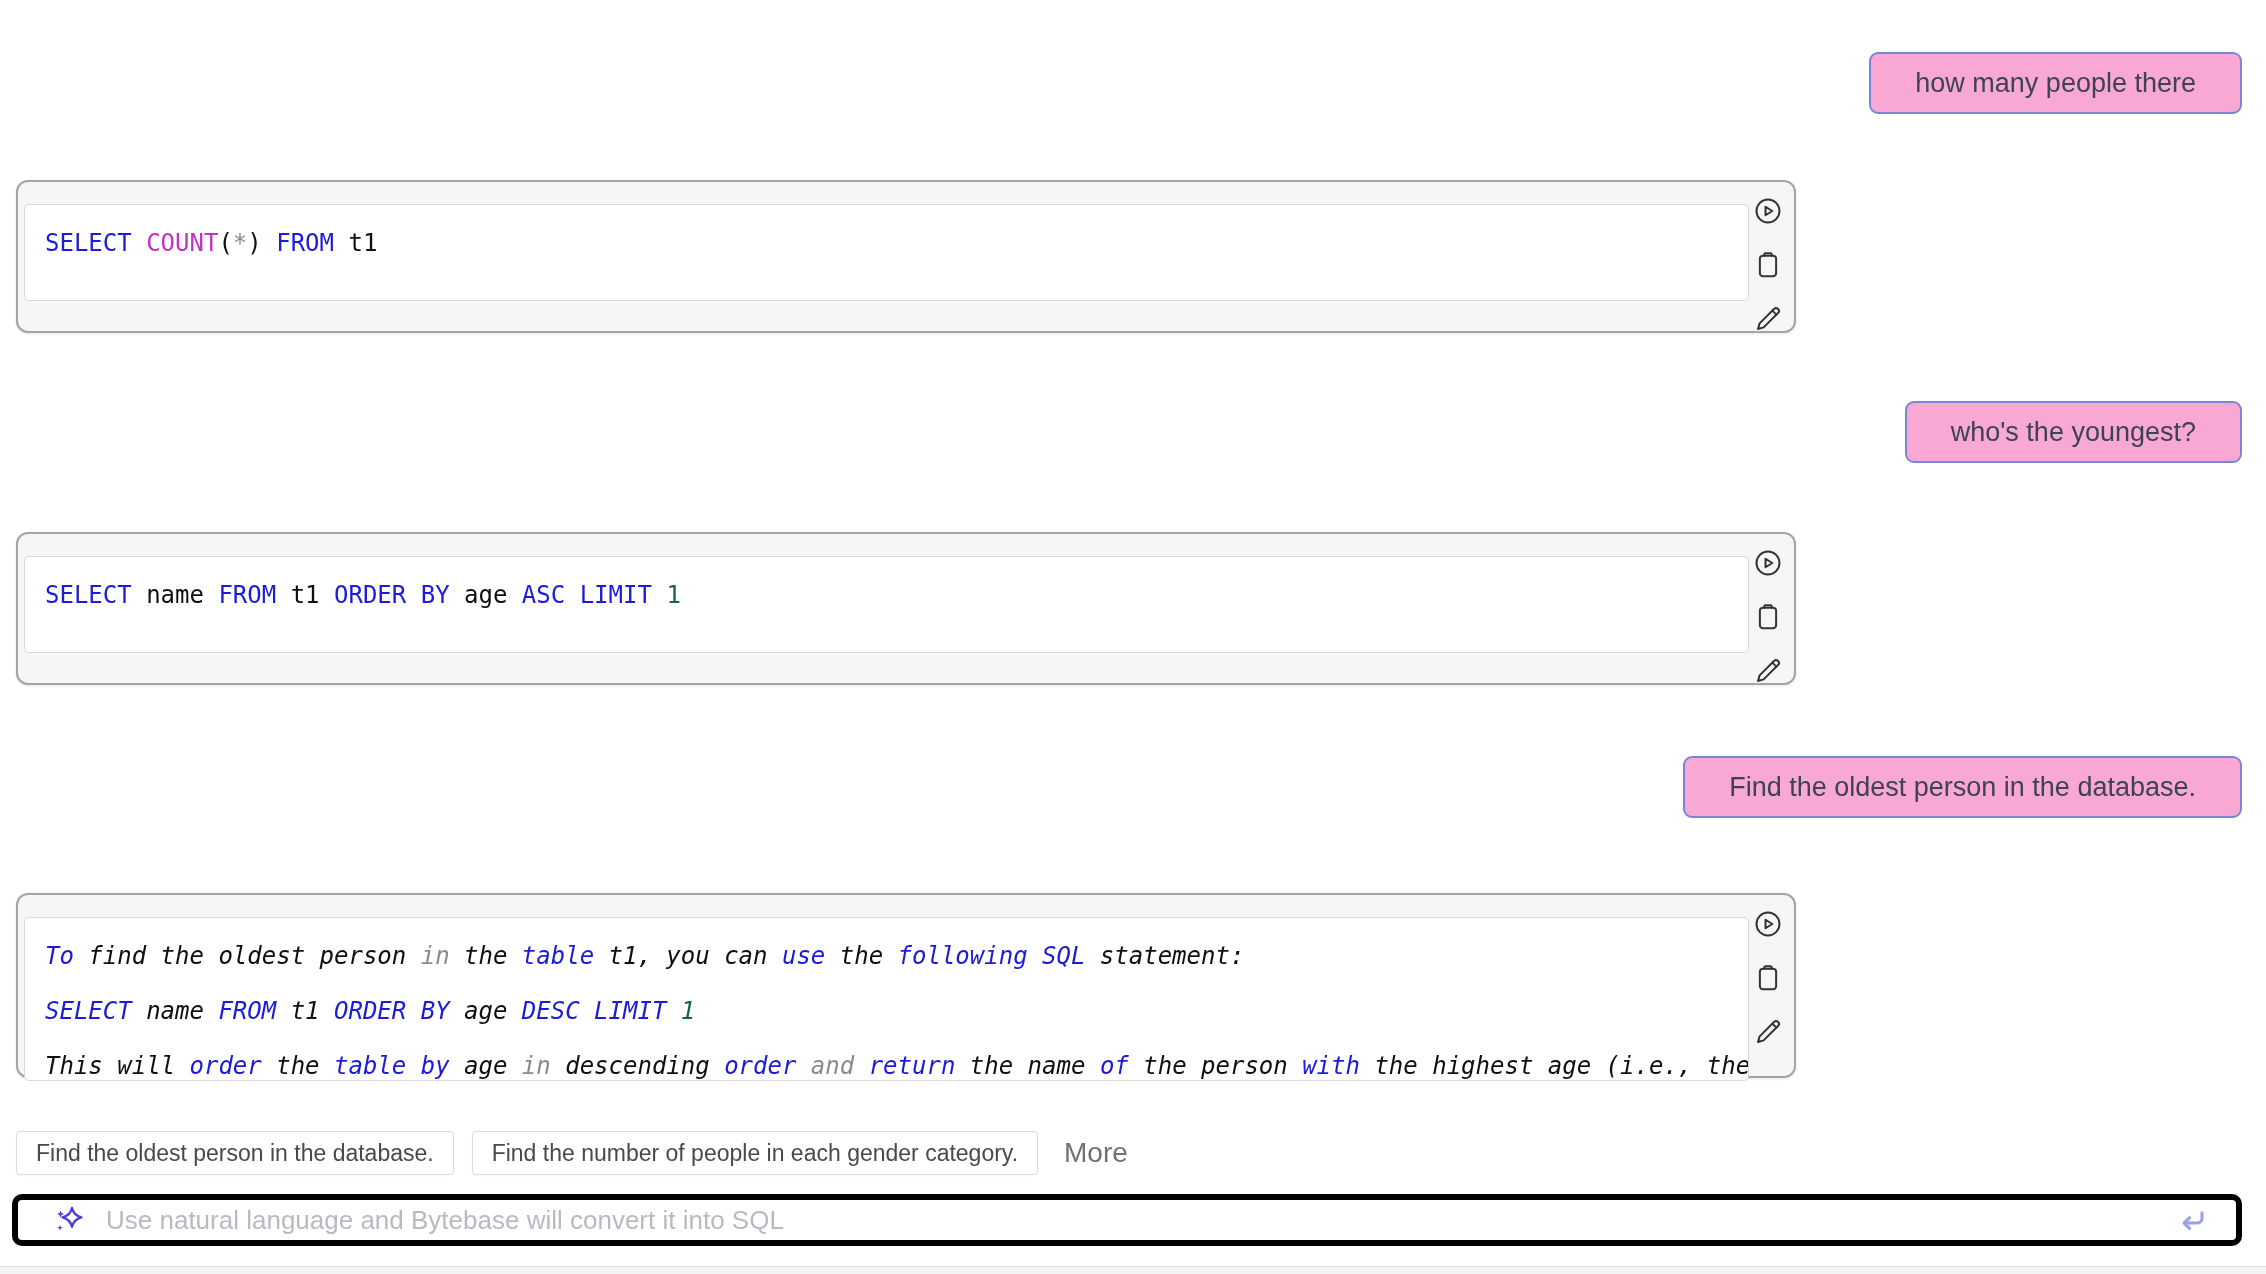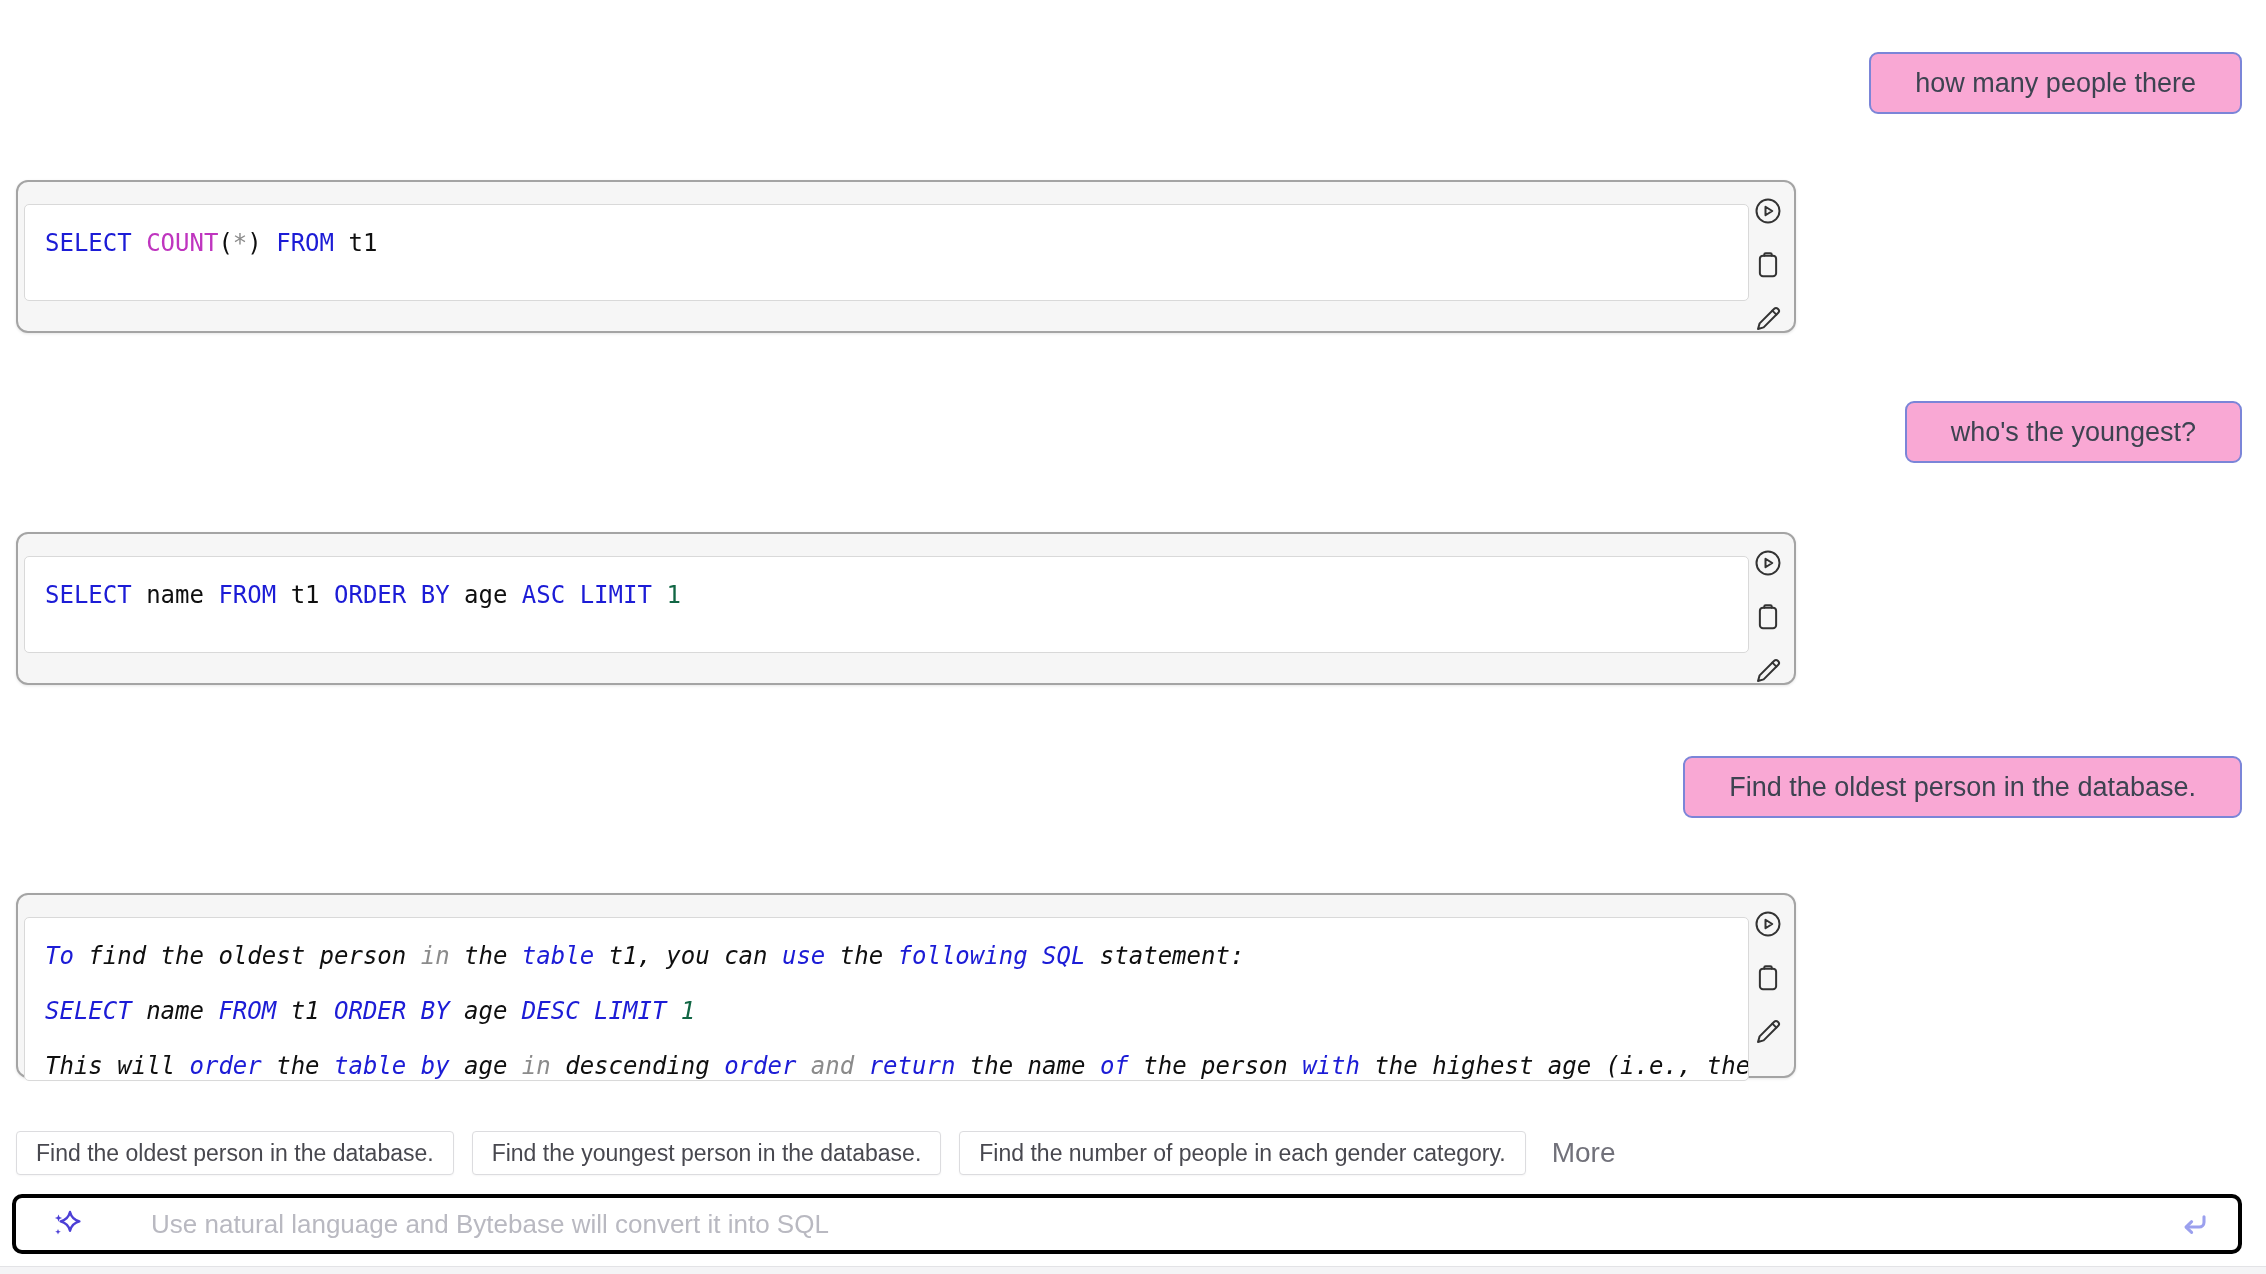--- a/index.html
+++ b/index.html
@@ -42,23 +42,23 @@
   }
   .chip{
     height:44px;box-sizing:border-box;padding:0 19px;display:flex;align-items:center;
     background:#ffffff;border:1px solid #dcdcdf;border-radius:4px;cursor:pointer;
     font-family:"Liberation Sans",sans-serif;font-size:23px;color:#48484f;white-space:nowrap;
     box-shadow:0 1px 2px rgba(0,0,0,.04);
   }
   .more-link{font-size:28px;color:#71717a;margin-left:8px;cursor:pointer;}
   
   .composer{
-    position:absolute;left:12px;top:1194px;width:2230px;height:60px;box-sizing:border-box;
-    background:#ffffff;border:4px solid #000000;border-radius:10px;
-    display:flex;align-items:center;padding:0 28px 0 34px;gap:47px;
+    position:absolute;left:12px;top:1194px;width:2230px;height:52px;box-sizing:border-box;
+    background:#ffffff;border:6px solid #000000;border-radius:10px;
+    display:flex;align-items:center;padding:0 28px 0 34px;
   }
   .composer input{
     flex:1;border:none;outline:none;background:transparent;margin-left:16px;
     font-family:"Liberation Sans",sans-serif;font-size:26px;color:#333;
   }
   .composer input::placeholder{color:#b9b9c1;opacity:1;}
   .sparkle{width:36px;height:36px;flex:0 0 auto;}
   .return-icon{width:32px;height:32px;flex:0 0 auto;cursor:pointer;}
   .bottom-strip{
     position:absolute;left:0;top:1266px;width:2266px;height:8px;
@@ -173,21 +173,20 @@
             <path d="M4 20l1.3-4.5L17 3.8c.8-.8 2-.8 2.8 0l.4.4c.8.8.8 2 0 2.8L8.5 18.7 4 20z"></path>
             <path d="M15.5 5.3l3.2 3.2"></path>
           </svg>
       </span>
     </button>
   </div>
 </div>
 
 <div class="suggestions">
   <button class="chip">Find the oldest person in the database.</button>
-  <button class="chip">Find the youngest person in the database.</button>
   <button class="chip">Find the number of people in each gender category.</button>
   <span class="more-link">More</span>
 </div>
 
 <div class="composer">
   <span class="sparkle">
     <svg viewBox="0 0 36 36" width="36" height="36" fill="none">
       <path d="M20 6c1.4 5.6 3.8 8 9.4 9.4-5.6 1.4-8 3.8-9.4 9.4-1.4-5.6-3.8-8-9.4-9.4 5.6-1.4 8-3.8 9.4-9.4z" stroke="#4c3fd6" stroke-width="2.4" stroke-linejoin="round"></path>
       <path d="M8.5 8.5l1 2.6 2.6 1-2.6 1-1 2.6-1-2.6-2.6-1 2.6-1z" fill="#4c3fd6"></path>
       <path d="M8 23l.8 2 2 .8-2 .8-.8 2-.8-2-2-.8 2-.8z" fill="#4c3fd6"></path>

